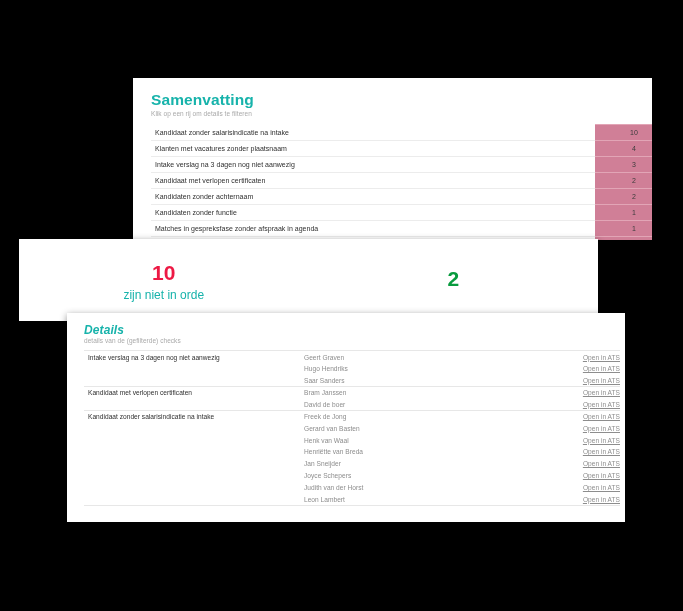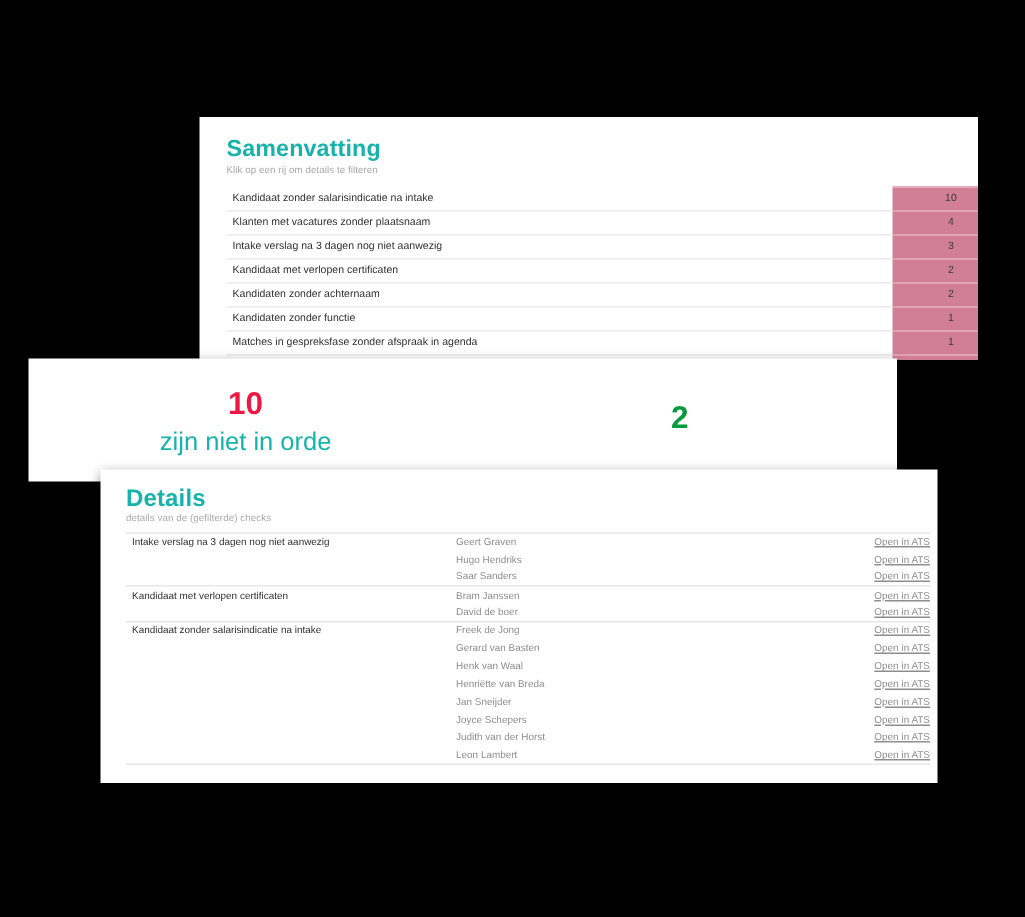--- a/index.html
+++ b/index.html
@@ -95,34 +95,34 @@
   .kpi-value {
     font-size: 21px;
     font-weight: bold;
     line-height: 1.05;
     margin-bottom: 5px;
   }
   .kpi-value.bad  { color: #ed1944; }
   .kpi-value.good { color: #089b3e; }
   .kpi-label {
     color: #17b3ab;
-    font-size: 17px;
+    font-size: 12px;
     line-height: 1.1;
   }
 
   
   #details-card {
     left: 67px;
     top: 313px;
     width: 558px;
     height: 209px;
     overflow: hidden;
   }
   .card-inner-details { padding: 11px 17px 0 17px; }
-  .details-title { font-size: 16px; margin-bottom: 0; }
+  .details-title { font-size: 12px; margin-bottom: 0; font-style: italic; }
   .details-subtitle { margin-bottom: 6px; }
 
   table.details-table {
     border-collapse: collapse;
     width: 100%;
     table-layout: fixed;
   }
   table.details-table tr { height: 11.9px; }
   table.details-table td {
     font-size: 6.6px;

